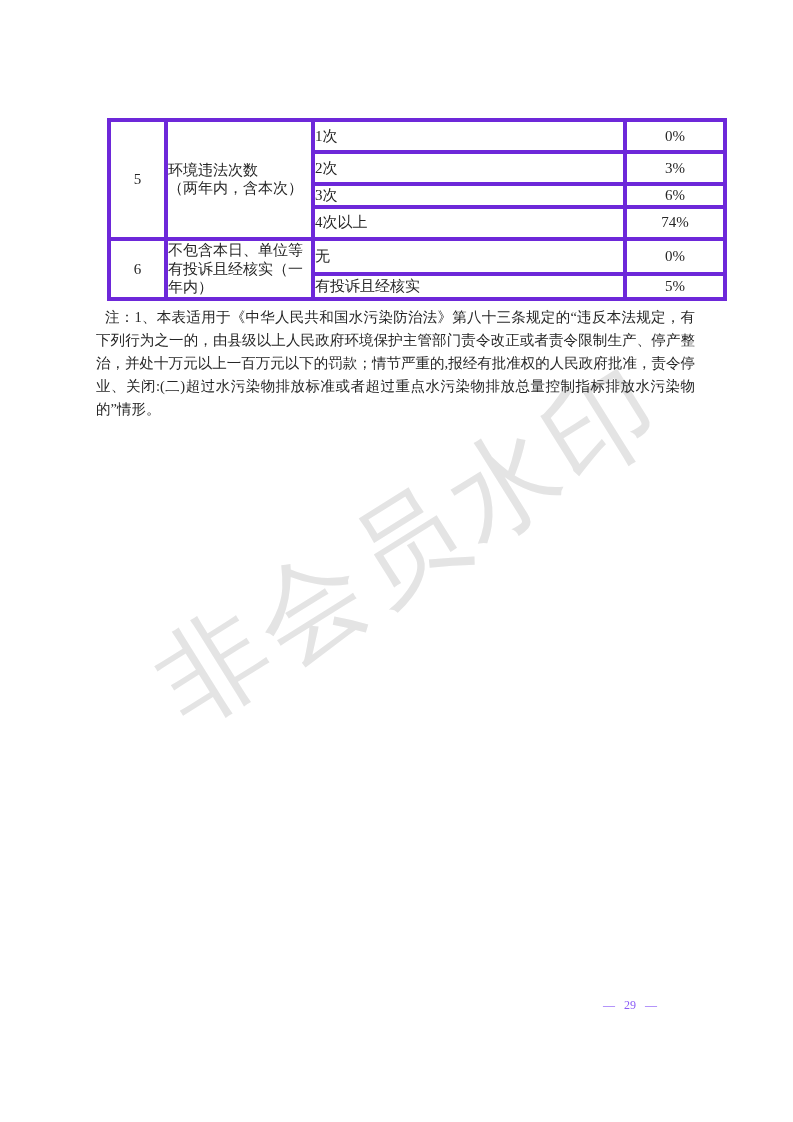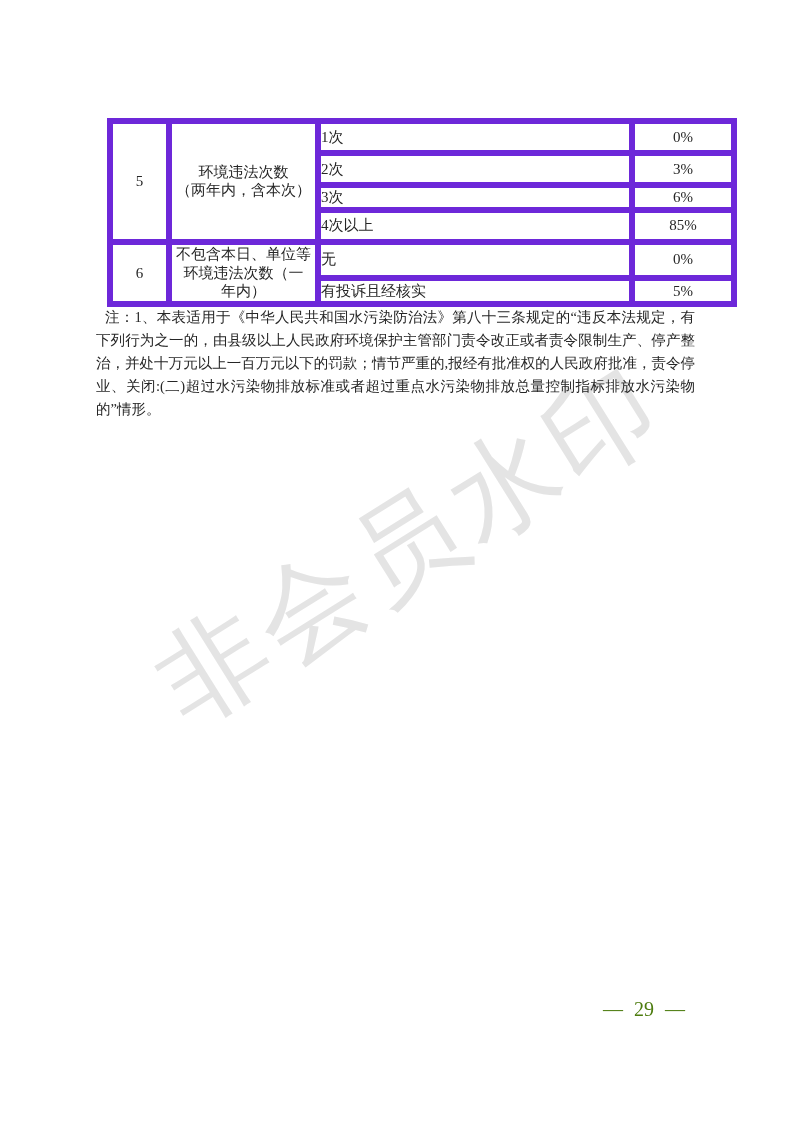--- a/index.html
+++ b/index.html
@@ -32,27 +32,27 @@
   table.score {
     position: absolute;
     left: 107px; top: 118px;
     border-collapse: collapse;
     table-layout: fixed;
     width: 600px;
     font-size: 15px;
     color: #262626;
   }
   table.score td {
-    border: 6px solid #6d28d9;
+    border: 4px solid #6d28d9;
     padding: 0;
     vertical-align: middle;
     line-height: 1.25;
   }
   td.c-no     { width: 53px;  text-align: center; }
-  td.c-cat    { width: 143px; text-align: center; }
+  td.c-cat    { width: 143px; }
   td.c-item   { width: 308px; text-align: left; padding-left: 9px; }
   td.c-val    { width: 96px;  text-align: center; }
   tr.h32 { height: 32px; }
   tr.h31 { height: 16px; }
   tr.h34 { height: 34px; }
   tr.h24 { height: 24px; }
 
   
   .notes {
     position: absolute;
@@ -64,23 +64,23 @@
     color: #262626;
   }
   .notes p { margin: 0; }
   .notes p.first  { text-indent: 9px; }
   .notes p.follow { text-indent: 16px; }
 
   
   .page-number {
     position: absolute;
     left: 603px; top: 998px;
-    font-size: 20px;
+    font-size: 12px;
     word-spacing: 6px;
-    color: #4d7c0f;
+    color: #8b5cf6;
     white-space: nowrap;
   }
 </style>
 </head>
 <body>
 
 <div class="watermark">非会员水印</div>
 
 <div class="content">
 
@@ -98,27 +98,27 @@
       <tr class="h32">
         <td class="c-item">2次</td>
         <td class="c-val">3%</td>
       </tr>
       <tr class="h31">
         <td class="c-item">3次</td>
         <td class="c-val">6%</td>
       </tr>
       <tr class="h32">
         <td class="c-item">4次以上</td>
-        <td class="c-val">85%</td>
+        <td class="c-val">74%</td>
       </tr>
       <tr class="h34">
         <td class="c-no" rowspan="2">6</td>
         <td class="c-cat" rowspan="2">
           <div>不包含本日、单位等</div>
-          <div>环境违法次数（一</div>
+          <div>有投诉且经核实（一</div>
           <div>年内）</div>
         </td>
         <td class="c-item">无</td>
         <td class="c-val">0%</td>
       </tr>
       <tr class="h24">
         <td class="c-item">有投诉且经核实</td>
         <td class="c-val">5%</td>
       </tr>
     </tbody>

